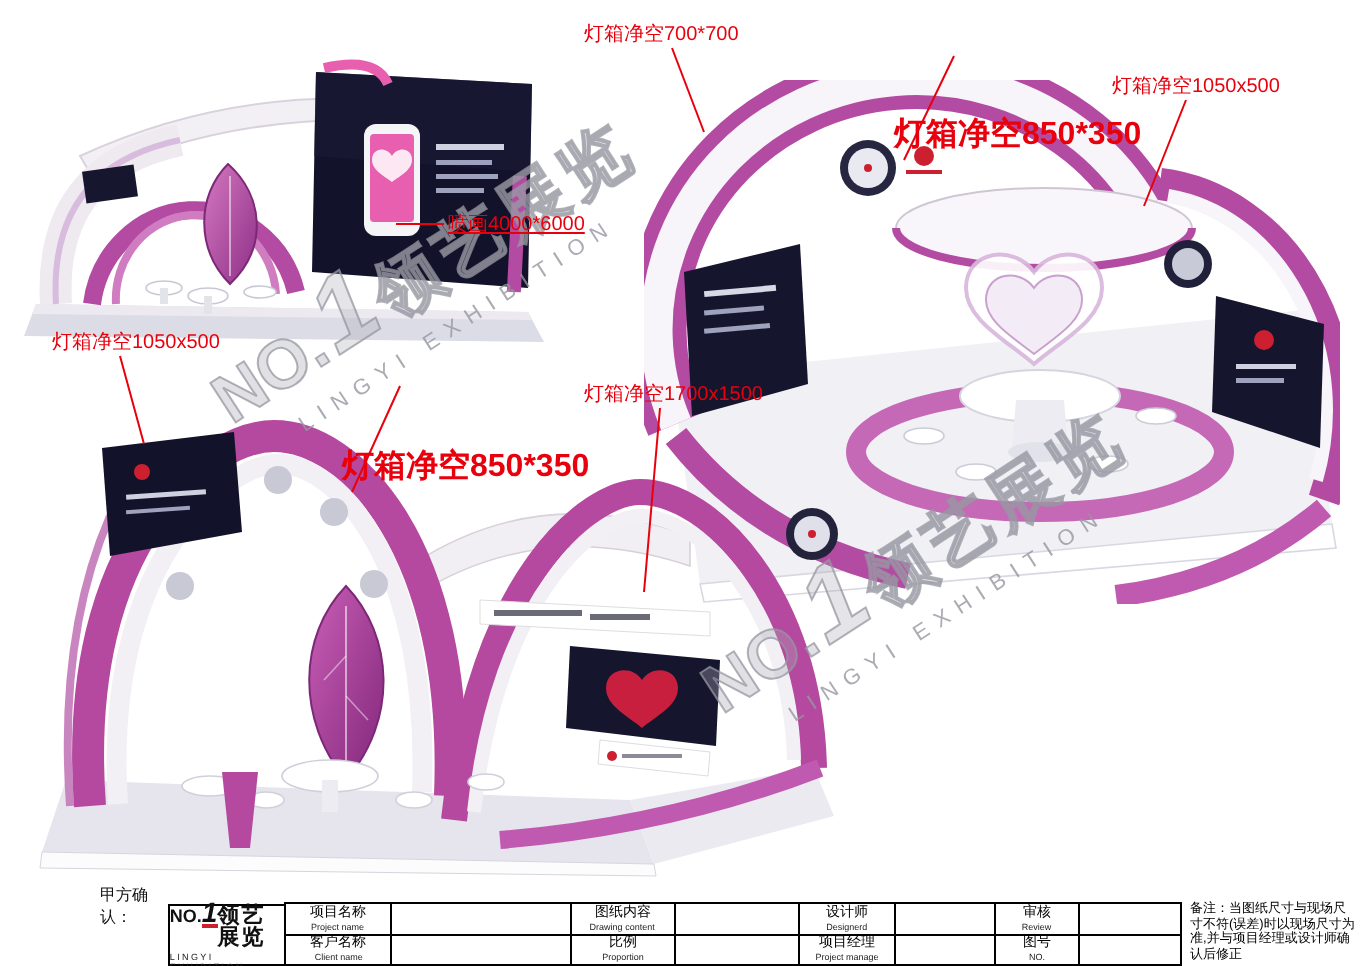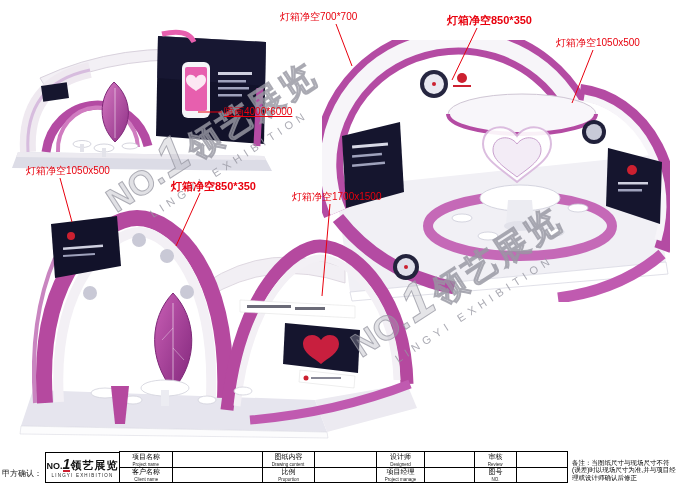--- a/index.html
+++ b/index.html
@@ -9,25 +9,25 @@
   .render{position:absolute;z-index:1;}
   
   .watermark{position:absolute;z-index:2;transform:rotate(-33deg);pointer-events:none;text-align:center;}
   .wm-top{display:flex;align-items:baseline;justify-content:center;gap:3px;}
   .wm-no{font-size:34px;font-weight:bold;color:rgba(170,170,180,0.35);-webkit-text-stroke:1px rgba(150,150,160,0.75);}
   .wm-one{font-size:52px;font-weight:bold;font-style:italic;line-height:40px;color:rgba(170,170,180,0.30);-webkit-text-stroke:1px rgba(150,150,160,0.75);}
   .wm-cn{font-size:34px;font-weight:bold;letter-spacing:3px;color:rgba(170,170,180,0.35);-webkit-text-stroke:1px rgba(150,150,160,0.75);}
   .wm-en{font-size:11px;letter-spacing:5px;color:rgba(150,150,160,0.8);margin-top:2px;}
   
   .ann{position:absolute;z-index:4;color:#e8000d;font-size:10px;white-space:nowrap;}
-  .ann-bold{font-weight:bold;font-size:11px;}
+  .ann-bold{font-weight:bold;font-size:16px;margin-top:44px;}
   .leaders{position:absolute;left:0;top:0;z-index:3;pointer-events:none;}
   
   .footer{position:absolute;left:0;bottom:0;width:680px;height:33px;z-index:5;display:flex;align-items:flex-end;background:#fff;}
-  .confirm{width:42px;font-size:8px;color:#111;padding:0 1px 4px 2px;}
+  .confirm{width:42px;font-size:8px;color:#111;padding:0 1px 19px 2px;margin-left:48px;}
   .logo-cell{width:74px;height:31px;border:1px solid #000;border-right:none;display:flex;flex-direction:column;align-items:center;justify-content:center;box-sizing:border-box;}
   .fl-top{display:flex;align-items:baseline;line-height:11px;}
   .fl-no{font-size:9px;font-weight:bold;color:#111;}
   .fl-one{font-size:14px;font-weight:bold;font-style:italic;color:#111;border-bottom:2px solid #cc2030;line-height:12px;}
   .fl-cn{font-size:11px;font-weight:bold;color:#111;letter-spacing:1px;}
   .fl-en{font-size:4.5px;letter-spacing:1.2px;color:#222;margin-top:1px;}
   .tb-grid{display:grid;grid-template-columns:52px 90px 52px 62px 48px 50px 42px 51px;grid-template-rows:15px 15px;border:1px solid #000;box-sizing:content-box;}
   .tb-cell{border-left:1px solid #000;display:flex;flex-direction:column;align-items:center;justify-content:center;overflow:hidden;}
   .tb-row2{border-top:1px solid #000;}
   .tb-cn{font-size:7px;line-height:8px;color:#000;}
@@ -227,21 +227,21 @@
       <line x1="336" y1="24" x2="352" y2="66"></line>
       <line x1="477" y1="28" x2="452" y2="80"></line>
       <line x1="593" y1="50" x2="572" y2="103"></line>
       <line x1="222" y1="112" x2="198" y2="112"></line>
       <line x1="60" y1="178" x2="72" y2="222"></line>
       <line x1="200" y1="193" x2="176" y2="246"></line>
       <line x1="330" y1="204" x2="322" y2="296"></line>
     </g>
   </svg>
 
-  <div class="ann" style="left:280px;top:10px;">灯箱净空700*700</div>
+  <div class="ann" style="left:292px;top:10px;">灯箱净空700*700</div>
   <div class="ann ann-bold" style="left:447px;top:13px;">灯箱净空850*350</div>
   <div class="ann" style="left:556px;top:36px;">灯箱净空1050x500</div>
   <div class="ann" style="left:224px;top:105px;text-decoration:underline;">喷画4000*6000</div>
   <div class="ann" style="left:26px;top:164px;">灯箱净空1050x500</div>
   <div class="ann ann-bold" style="left:171px;top:179px;">灯箱净空850*350</div>
   <div class="ann" style="left:292px;top:190px;">灯箱净空1700x1500</div>
 
   <div class="footer">
     <div class="confirm">甲方确认：</div>
     <div class="logo-cell">

